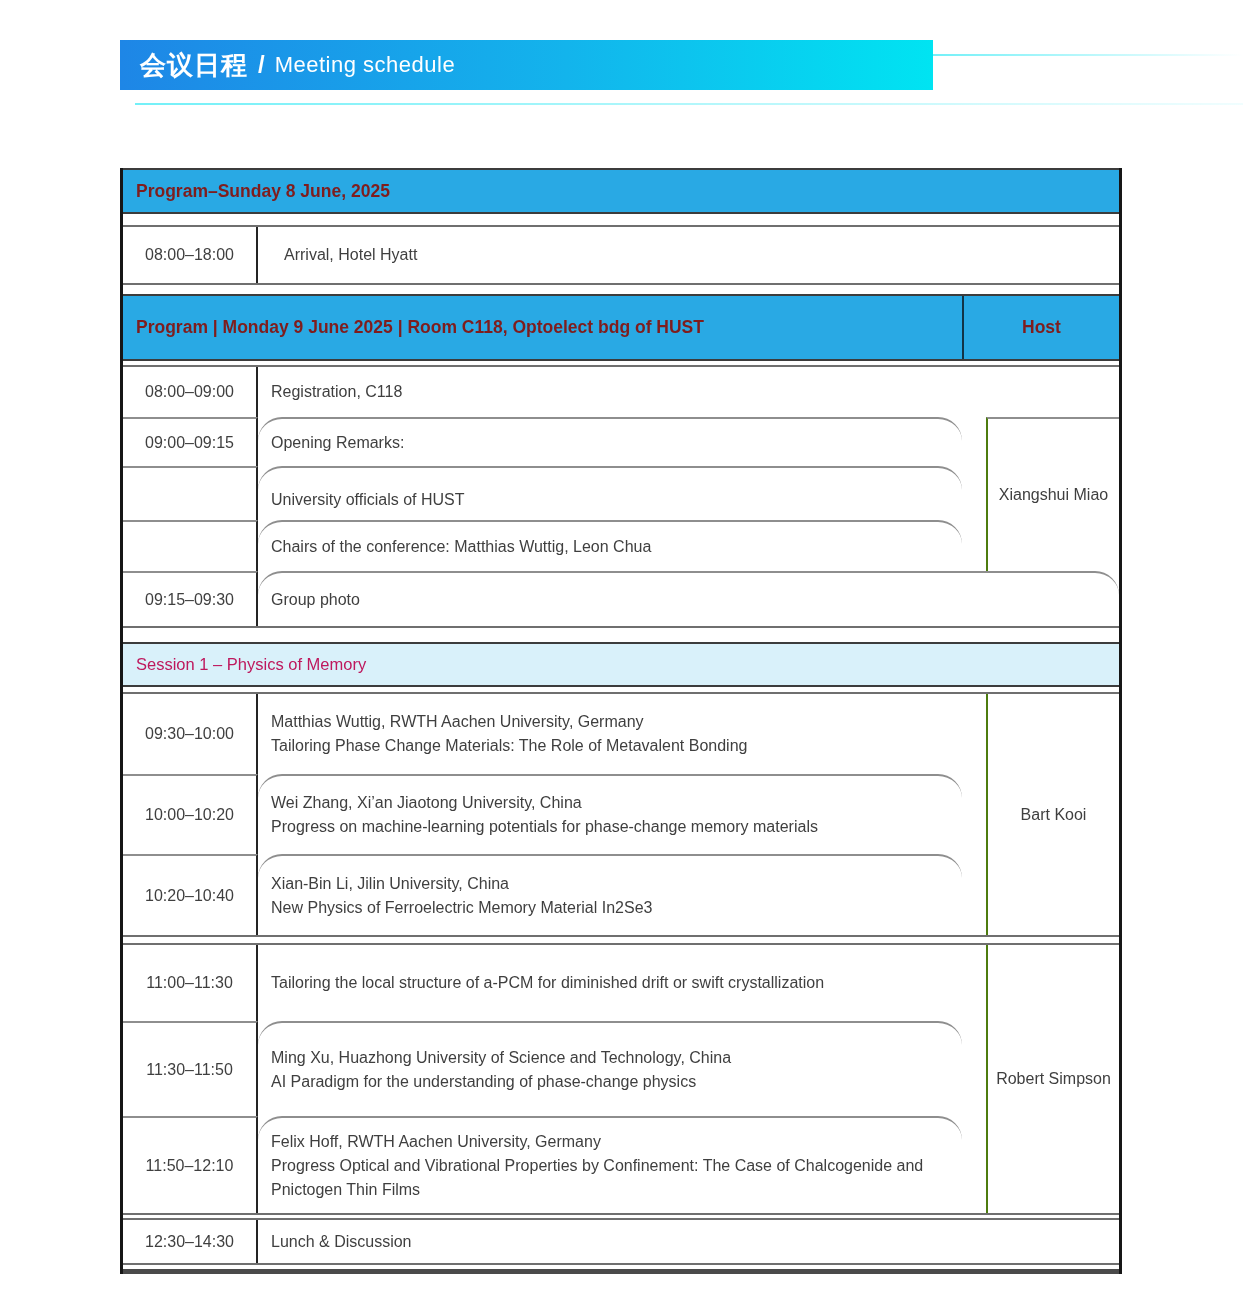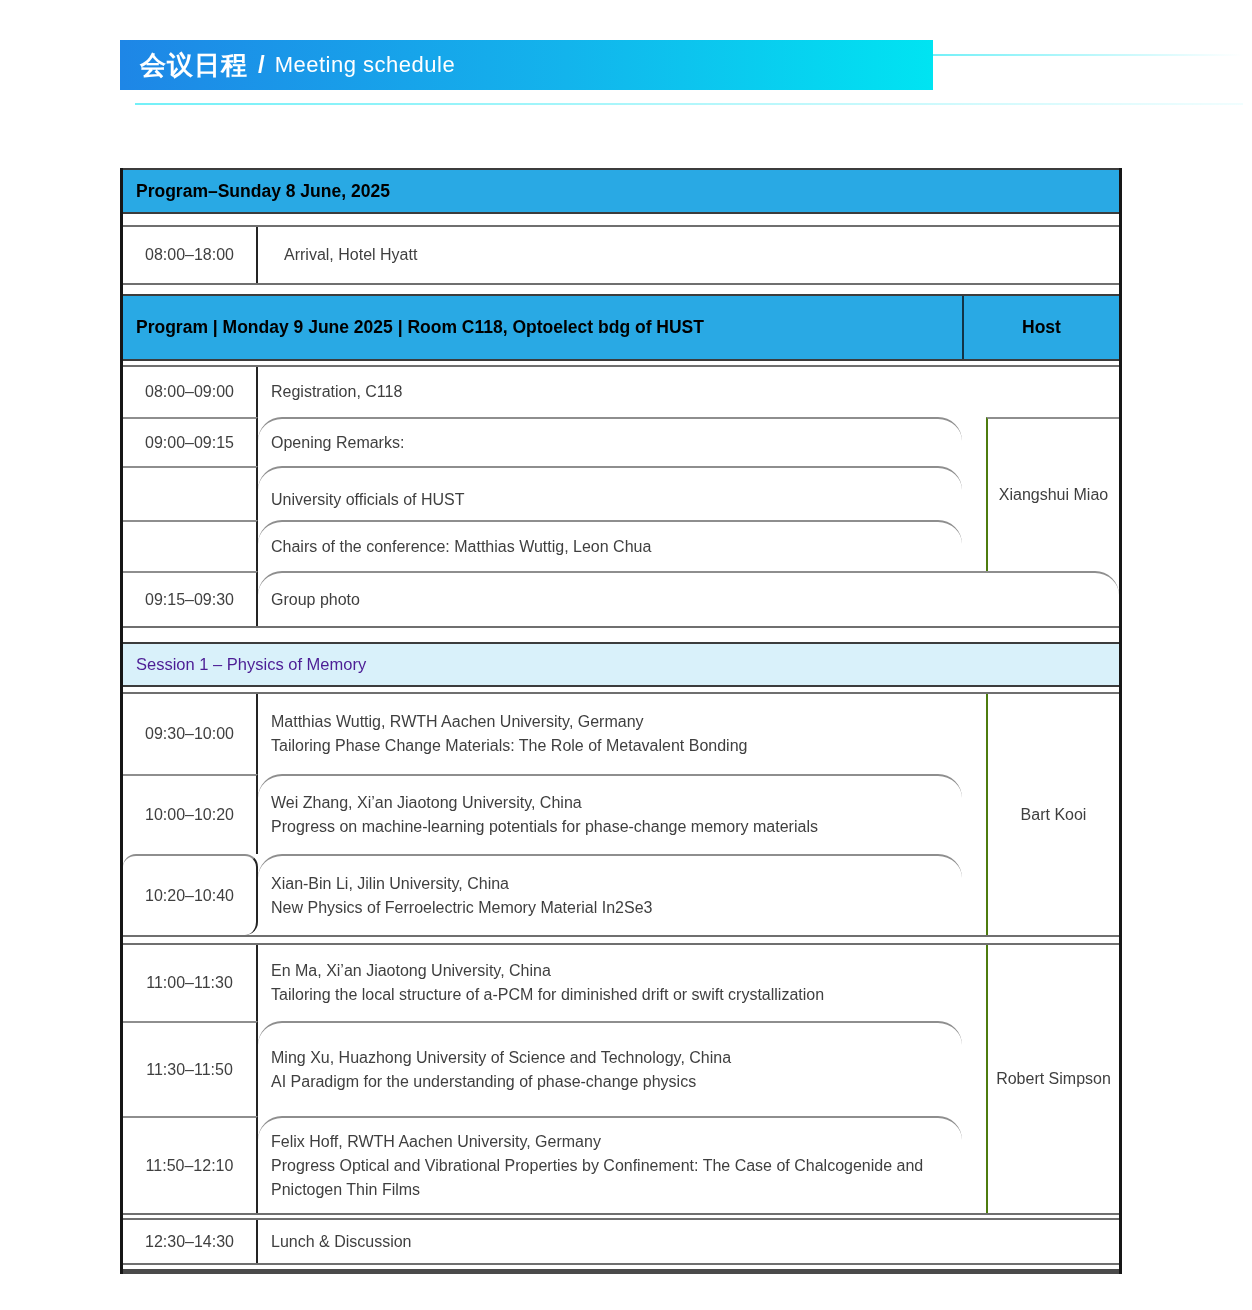--- a/index.html
+++ b/index.html
@@ -39,33 +39,33 @@
   
   .schedule {
     position: absolute; left: 120px; top: 168px; width: 1002px;
     border-left: 3px solid #161616;
     border-right: 3px solid #161616;
   }
   .block { border-top: 2px solid #6f6f6f; border-bottom: 2px solid #6f6f6f; background: #fff; }
 
   
   .hdr {
-    background: #29a9e4; color: #000000;
+    background: #29a9e4; color: #7f1d1d;
     font-weight: bold; font-size: 17.5px;
     border-top-color: #3c3c3c; border-bottom-color: #3c3c3c;
     display: grid; align-items: stretch;
   }
   .hdr-single { grid-template-columns: 1fr; height: 46px; }
   .hdr-split  { grid-template-columns: 839px 157px; height: 67px; }
   .hdr-main { display: flex; align-items: center; padding-left: 13px; }
   .hdr-host { display: flex; align-items: center; justify-content: center; border-left: 2px solid #123446; }
 
   
   .session-hdr {
-    background: #d9f1fa; color: #4c1d95;
+    background: #d9f1fa; color: #be185d;
     font-size: 16.5px;
     border-top-color: #3c3c3c; border-bottom-color: #3c3c3c;
     height: 45px; display: flex; align-items: center; padding-left: 13px;
   }
 
   
   .grid { display: grid; grid-template-columns: 135px 704px 157px; }
   .cell { display: flex; align-items: center; min-height: 100%; }
   .time { justify-content: center; font-size: 16px; border-right: 2px solid #242424; }
   .content { flex-direction: column; align-items: flex-start; justify-content: center; padding: 8px 10px 8px 13px; font-size: 16px; line-height: 24px; border-radius: 24px; }
@@ -160,36 +160,35 @@
         <div>Tailoring Phase Change Materials: The Role of Metavalent Bonding</div>
       </div>
       <div class="cell host" style="grid-row:1 / 4;grid-column:3;">Bart Kooi</div>
 
       <div class="cell time bt" style="grid-row:2;grid-column:1;">10:00–10:20</div>
       <div class="cell content bt" style="grid-row:2;grid-column:2;">
         <div>Wei Zhang, Xi’an Jiaotong University, China</div>
         <div>Progress on machine-learning potentials for phase-change memory materials</div>
       </div>
 
-      <div class="cell time bt" style="grid-row:3;grid-column:1;border-radius:13px;">10:20–10:40</div>
+      <div class="cell time bt" style="grid-row:3;grid-column:1;">10:20–10:40</div>
       <div class="cell content bt" style="grid-row:3;grid-column:2;">
         <div>Xian-Bin Li, Jilin University, China</div>
         <div>New Physics of Ferroelectric Memory Material In2Se3</div>
       </div>
     </div>
 
     <div class="gap g3"></div>
 
 
     <div class="gap g3"></div>
 
     <div class="block grid" style="grid-template-rows:76px 95px 97px;">
       <div class="cell time" style="grid-row:1;grid-column:1;">11:00–11:30</div>
       <div class="cell content" style="grid-row:1;grid-column:2;">
-        <div>En Ma, Xi’an Jiaotong University, China</div>
         <div>Tailoring the local structure of a-PCM for diminished drift or swift crystallization</div>
       </div>
       <div class="cell host" style="grid-row:1 / 4;grid-column:3;">Robert Simpson</div>
 
       <div class="cell time bt" style="grid-row:2;grid-column:1;">11:30–11:50</div>
       <div class="cell content bt" style="grid-row:2;grid-column:2;">
         <div>Ming Xu, Huazhong University of Science and Technology, China</div>
         <div>AI Paradigm for the understanding of phase-change physics</div>
       </div>
 

